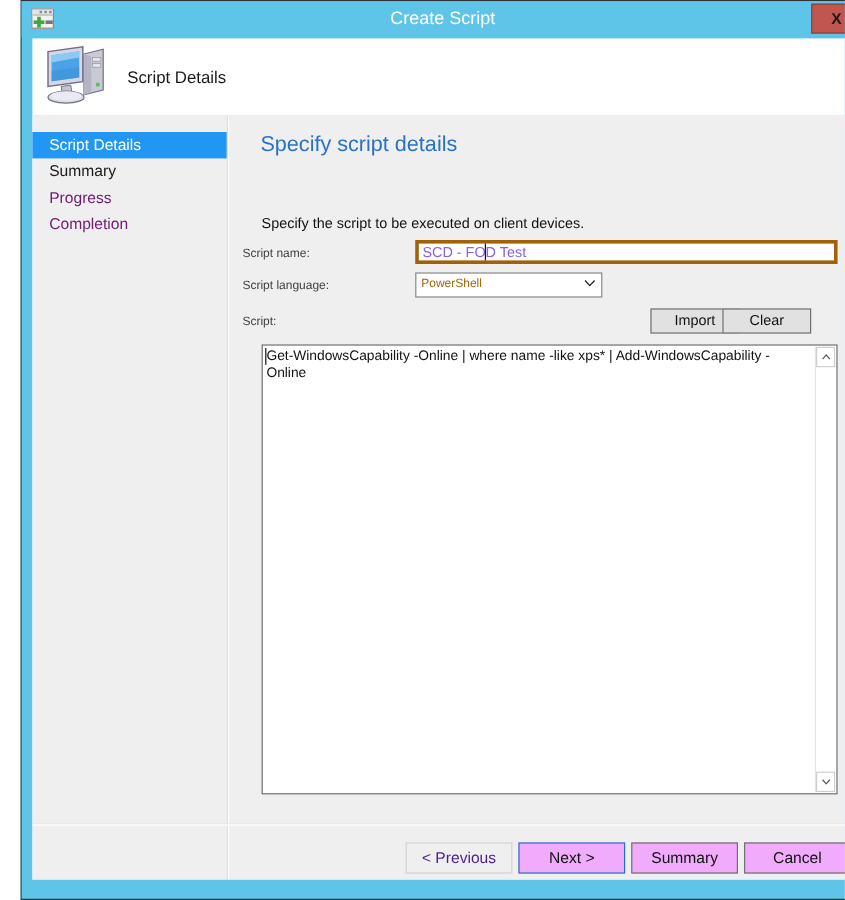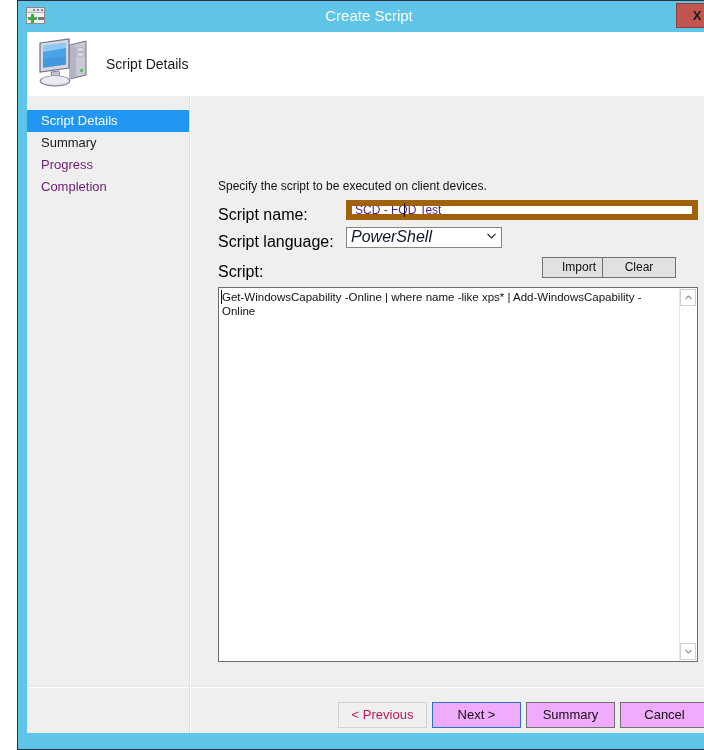--- a/index.html
+++ b/index.html
@@ -213,41 +213,41 @@
     position: absolute;
     left: 27px;
     top: 83px;
     font-size: 12px;
     color: #111111;
     white-space: nowrap;
   }
 
   .field-label {
     position: absolute;
-    left: 27px;
-    font-size: 16px;
-    color: #000000;
+    left: 11px;
+    font-size: 10px;
+    color: #404040;
     white-space: nowrap;
   }
   .label-name { top: 110px; }
   .label-lang { top: 137px; }
   .label-script { top: 167px; }
 
   .text-input {
     position: absolute;
     left: 155px;
     top: 104px;
     width: 352px;
     height: 20px;
     box-sizing: border-box;
-    border: 6px solid #a16207;
+    border: 3px solid #a16207;
     background: #ffffff;
     font-family: "Liberation Sans", sans-serif;
     font-size: 12px;
-    color: #4c1d95;
+    color: #8b5cf6;
     padding: 0 3px;
     line-height: 18px;
     outline: none;
   }
   .caret {
     position: absolute;
     left: 213px;
     top: 107px;
     width: 1px;
     height: 14px;
@@ -269,23 +269,22 @@
     box-sizing: border-box;
     border: 1px solid #848484;
     background: #ffffff;
   }
   .select-value {
     position: absolute;
     left: 5px;
     top: 0;
     height: 19px;
     line-height: 20px;
-    font-size: 16px;
-    color: #0f172a;
-    font-style: italic;
+    font-size: 10px;
+    color: #a16207;
   }
   .select-arrow {
     position: absolute;
     right: 6px;
     top: 6px;
     width: 9px;
     height: 6px;
   }
 
   .small-button {
@@ -387,21 +386,21 @@
     color: #111111;
     text-align: center;
     line-height: 24px;
     cursor: pointer;
   }
   .btn-previous {
     left: 311px;
     width: 89px;
     background: #efeff0;
     border: 1px solid #d2d2d2;
-    color: #be185d;
+    color: #4c1d95;
     cursor: default;
   }
   .btn-next {
     left: 405px;
     width: 89px;
     border: 1px solid #2a72c4;
   }
   .btn-summary {
     left: 499px;
     width: 89px;
@@ -460,20 +459,21 @@
         <div class="nav-item selected" style="top:14px;">Script Details</div>
         <div class="nav-item" style="top:36px;">Summary</div>
         <div class="nav-item muted" style="top:58px;">Progress</div>
         <div class="nav-item muted" style="top:80px;">Completion</div>
       </div>
       <div class="sidebar-divider"></div>
       <div class="sidebar-divider2"></div>
 
       <div class="content">
 
+        <div class="page-heading">Specify script details</div>
         <div class="intro-text">Specify the script to be executed on client devices.</div>
 
         <div class="field-label label-name">Script name:</div>
         <input class="text-input" type="text" value="SCD - FOD Test" style="">
         <div class="caret"></div>
 
         <div class="field-label label-lang">Script language:</div>
         <div class="select-wrap">
           <div class="select-box"></div>
           <div class="select-value">PowerShell</div>

